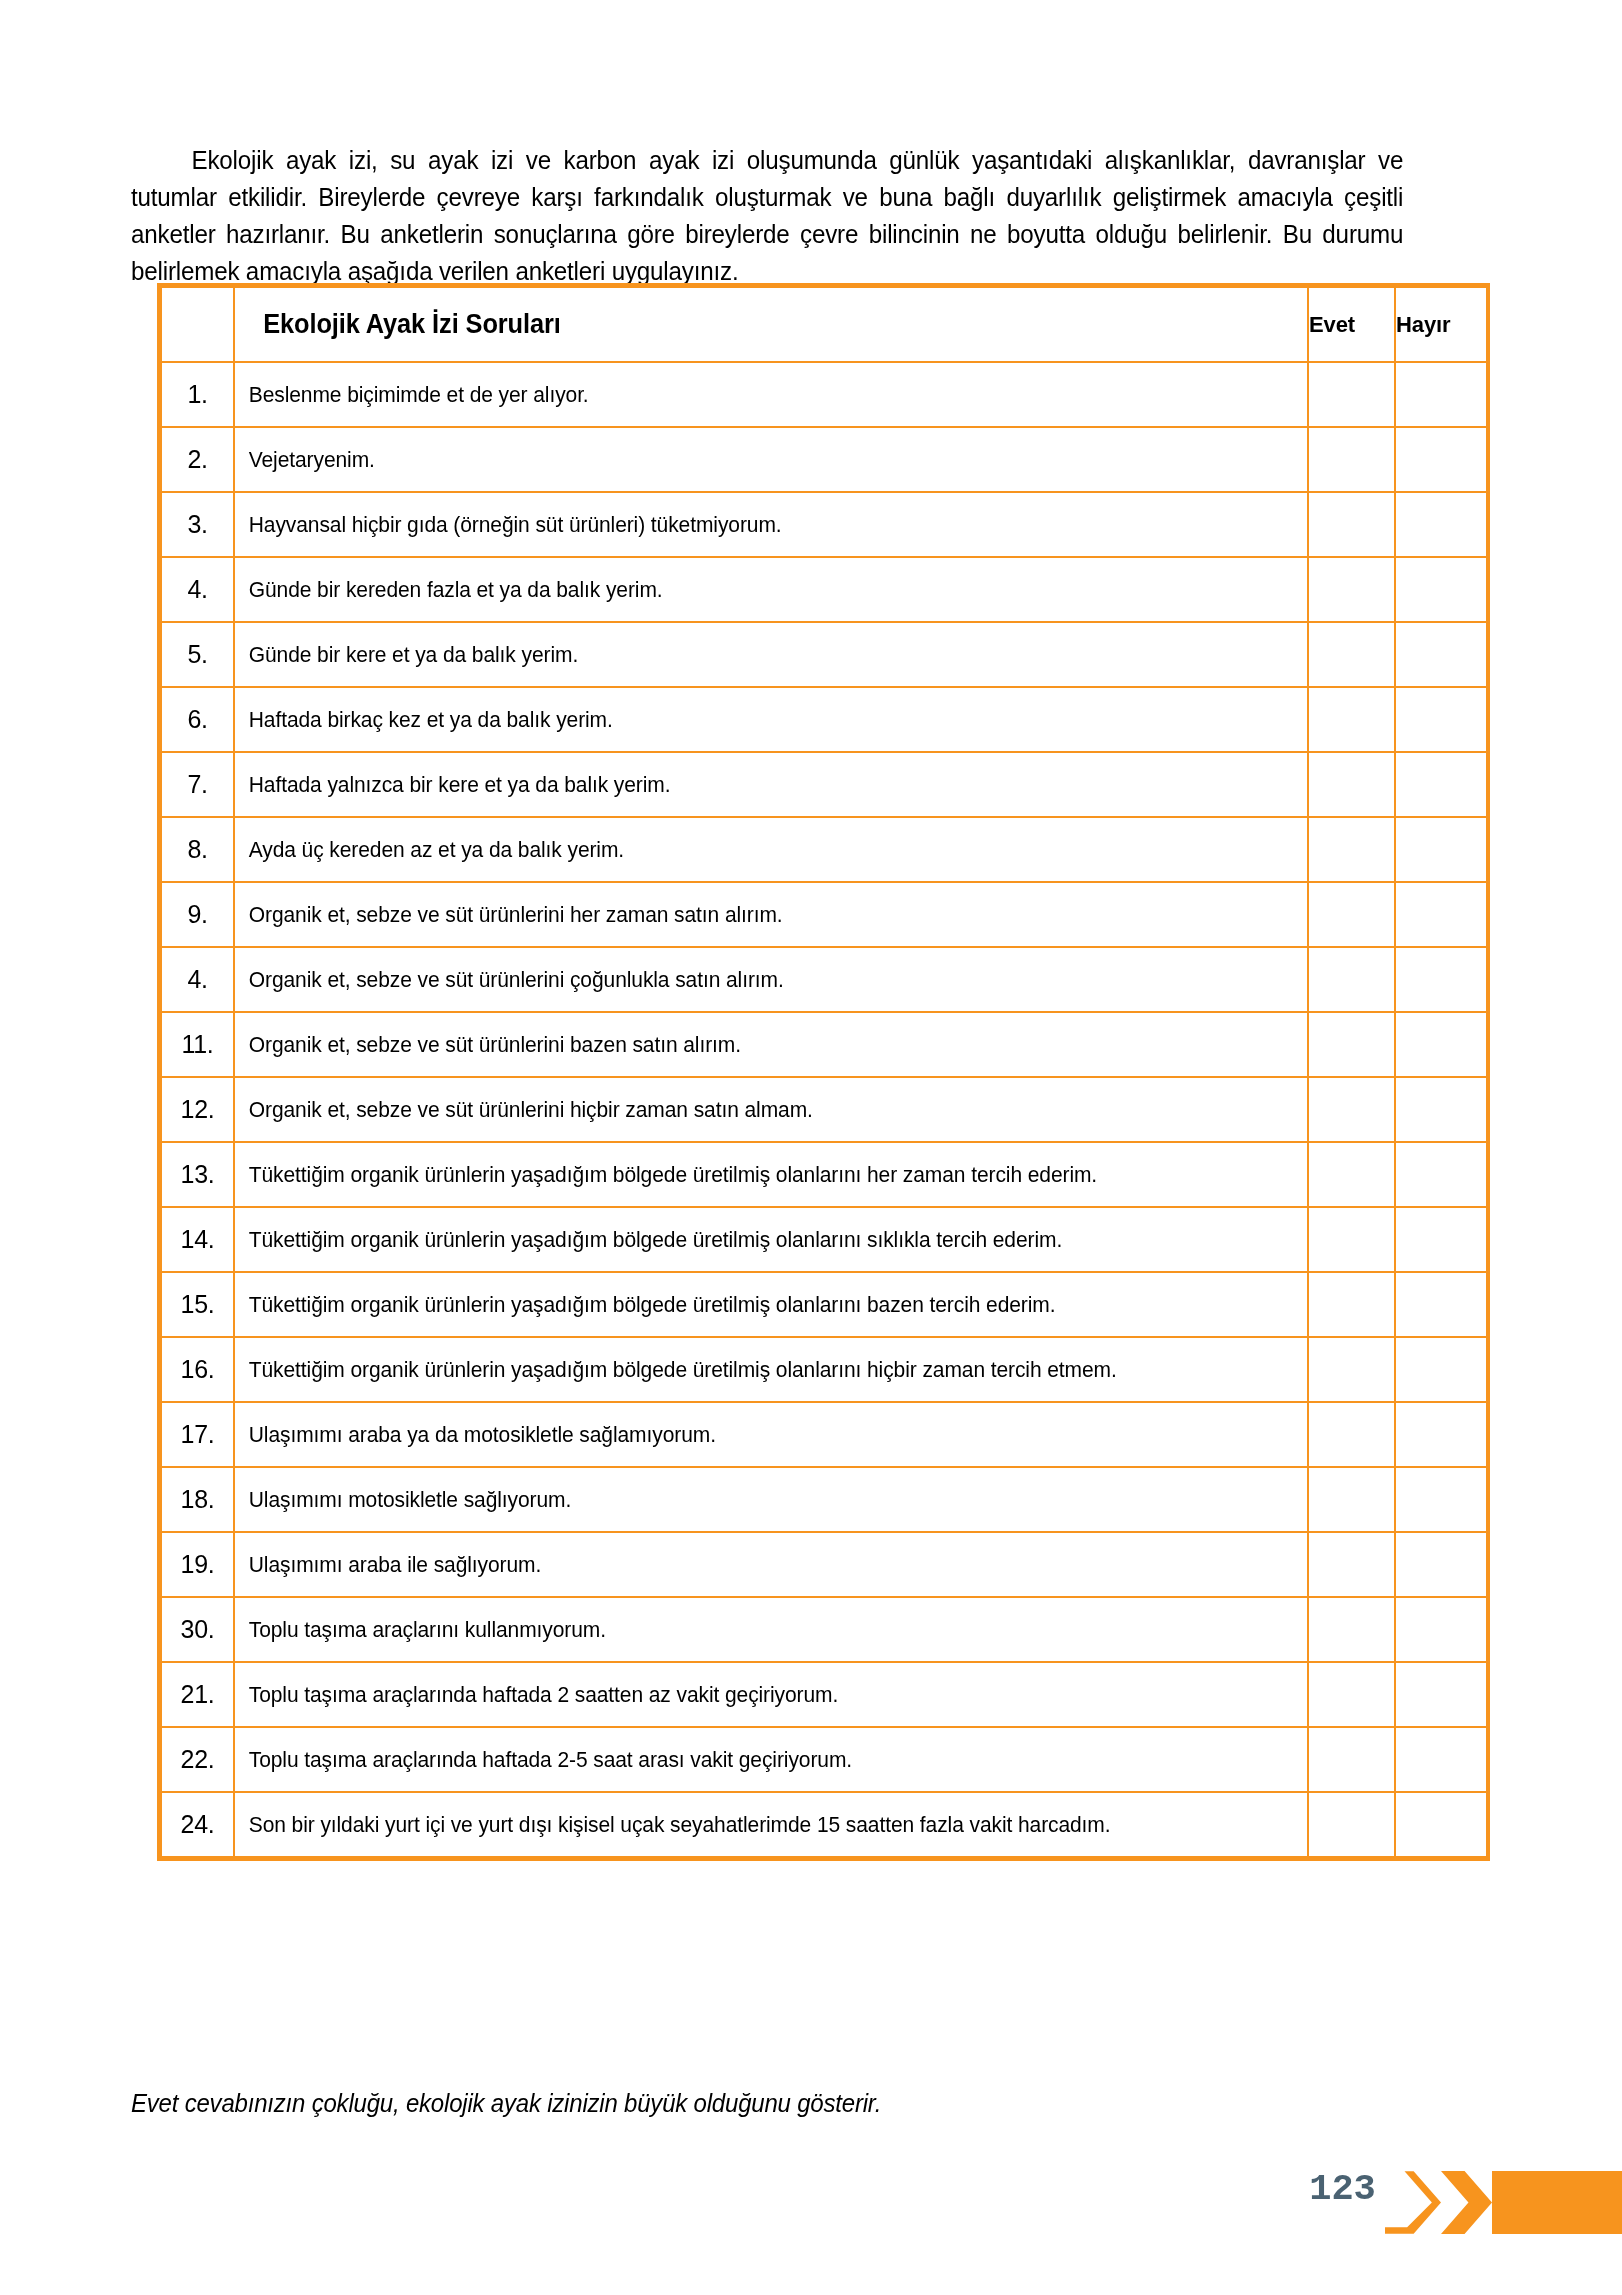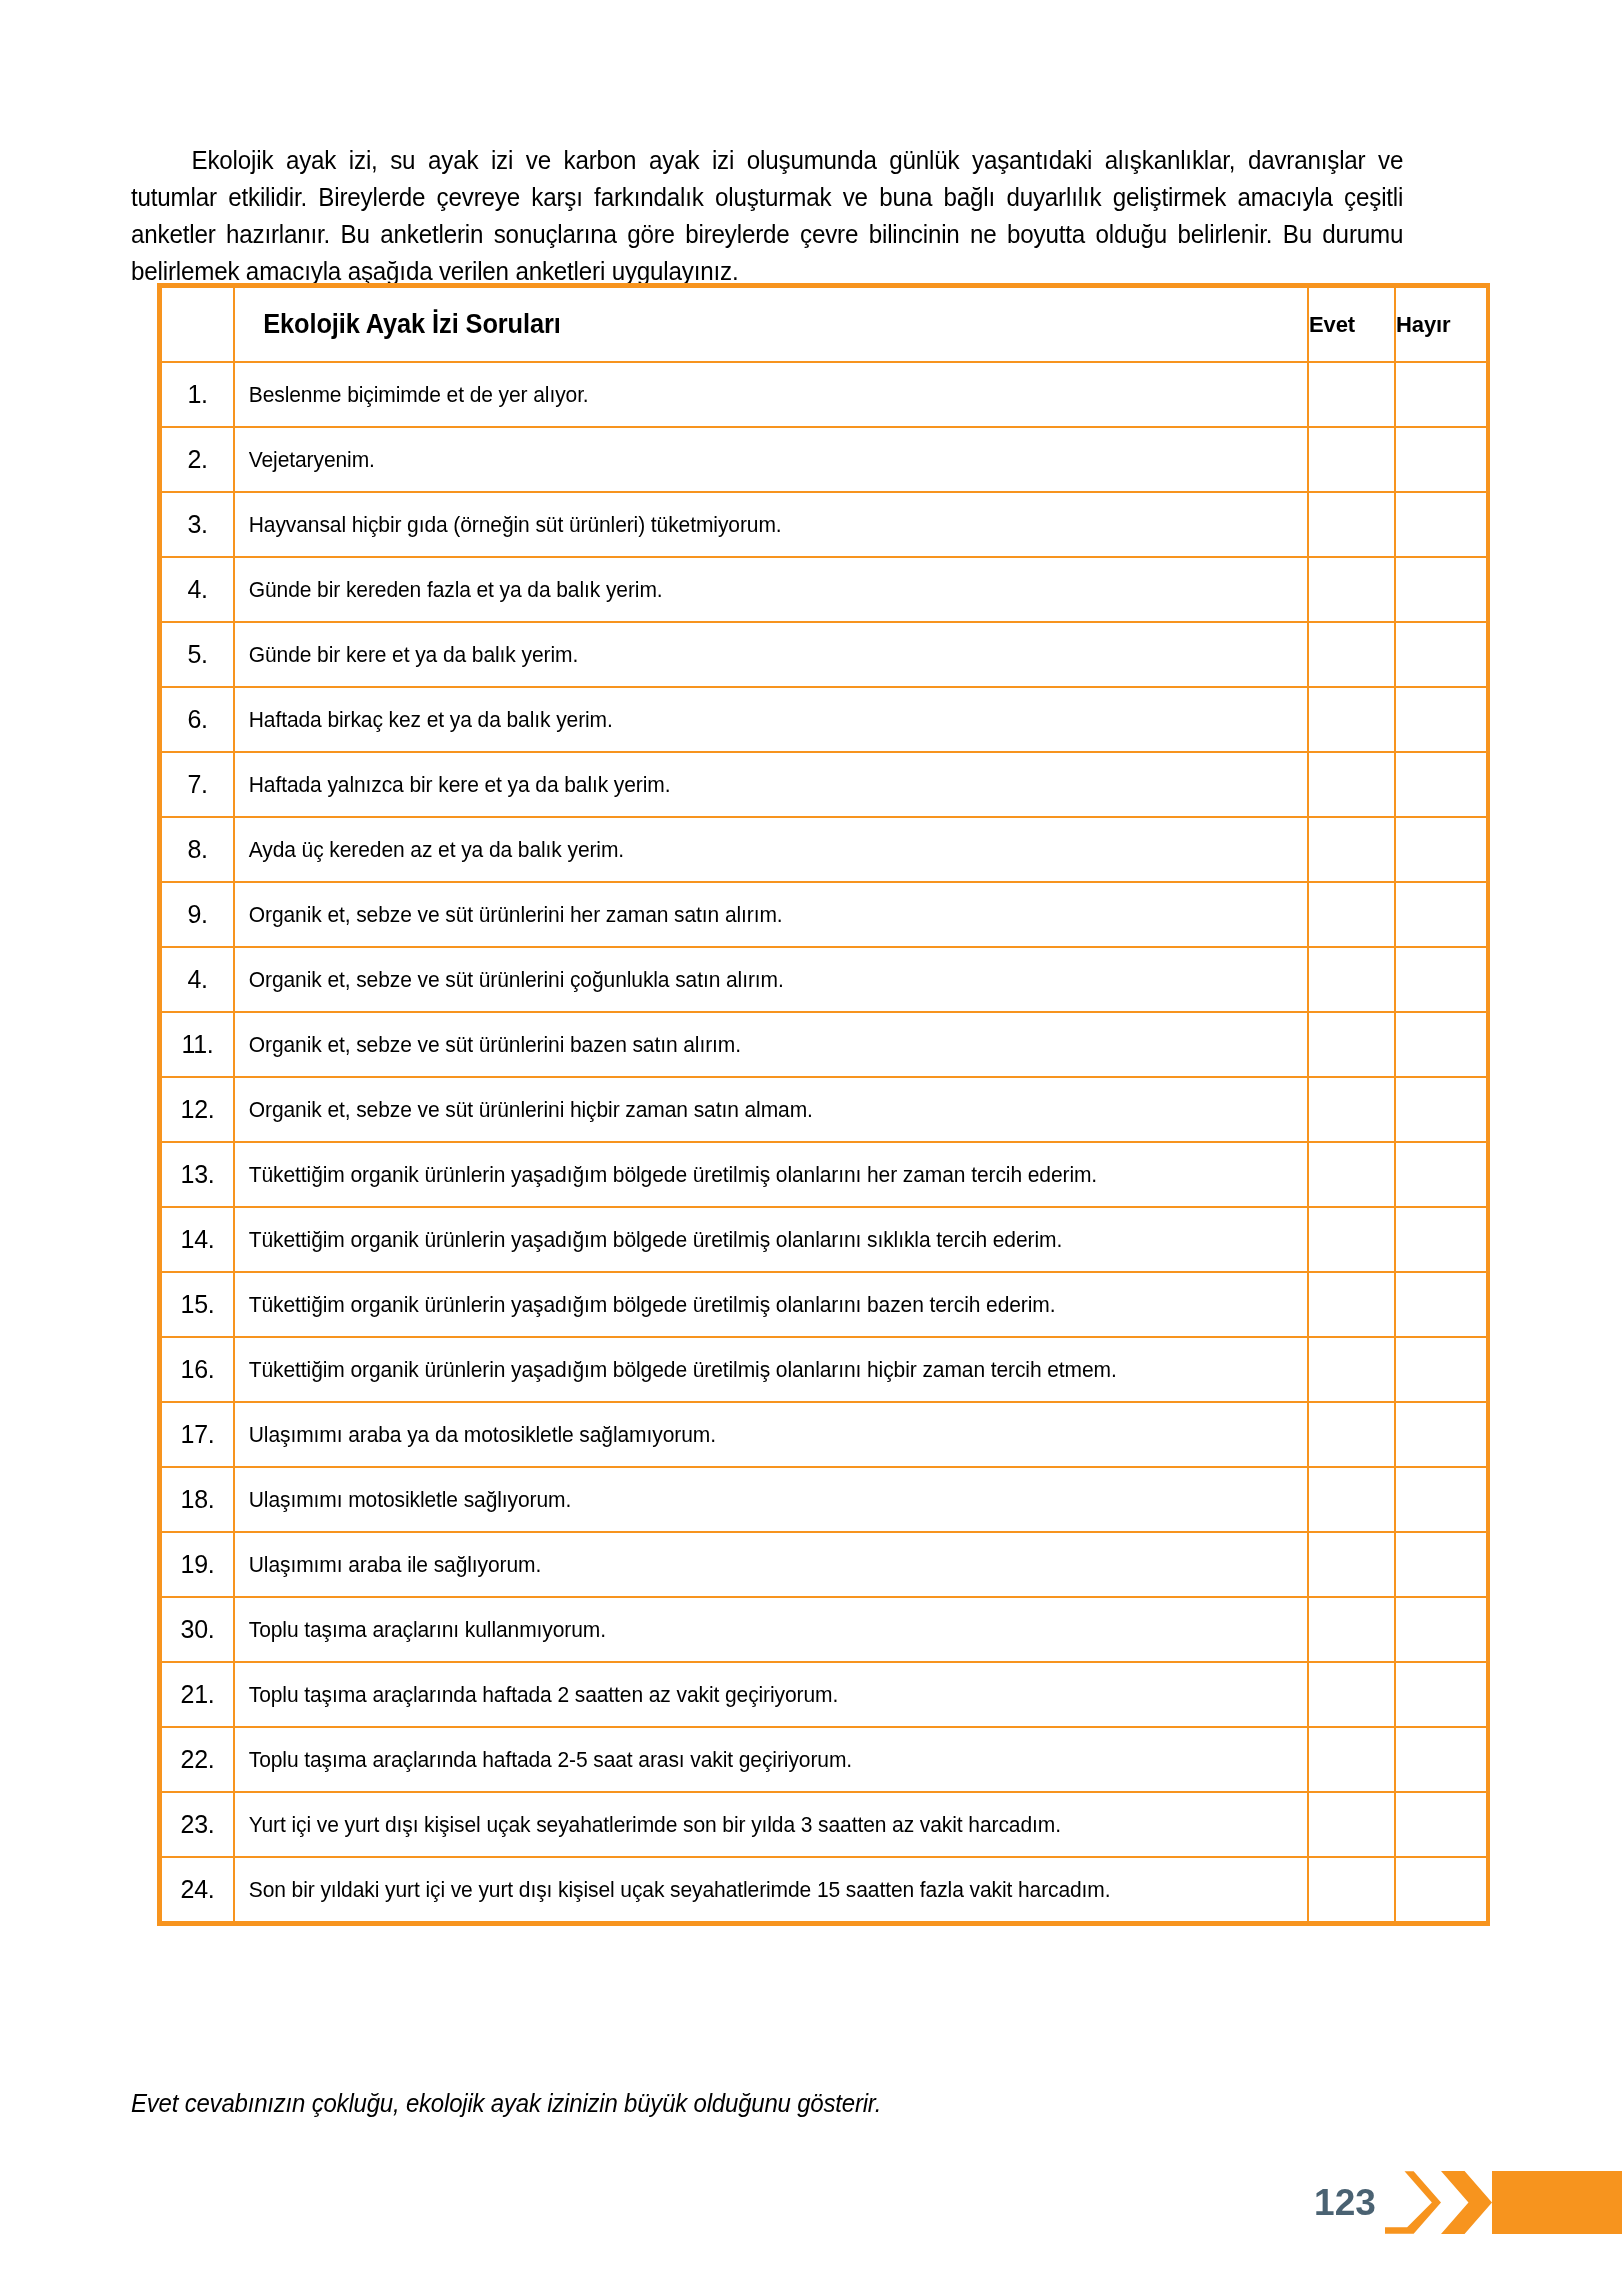--- a/index.html
+++ b/index.html
@@ -118,21 +118,22 @@
     transform-origin: left top;
   }
 
   
   .page-badge {
     position: absolute;
     right: 0;
     top: 2171px;
     height: 63px;
     display: flex;
-    align-items: center;
+    align-items: flex-start;
+    font-family: Liberation Mono, monospace;
   }
   .page-badge .pnum {
     font-size: 37px;
     font-weight: bold;
     color: #4A6272;
     letter-spacing: 0px;
     line-height: 1;
     padding-right: 9.2px;
     position: relative;
     z-index: 3;
@@ -350,28 +351,20 @@
           </tr>
           <tr>
             <td class="row-num">22.</td>
             <td>
               <div class="row-q">Toplu taşıma araçlarında haftada 2-5 saat arası vakit geçiriyorum.</div>
             </td>
             <td class="row-ans"></td>
             <td class="row-ans"></td>
           </tr>
           <tr>
-            <td class="row-num">23.</td>
-            <td>
-              <div class="row-q">Yurt içi ve yurt dışı kişisel uçak seyahatlerimde son bir yılda 3 saatten az vakit harcadım.</div>
-            </td>
-            <td class="row-ans"></td>
-            <td class="row-ans"></td>
-          </tr>
-          <tr>
             <td class="row-num">24.</td>
             <td>
               <div class="row-q">Son bir yıldaki yurt içi ve yurt dışı kişisel uçak seyahatlerimde 15 saatten fazla vakit harcadım.</div>
             </td>
             <td class="row-ans"></td>
             <td class="row-ans"></td>
           </tr>
         </tbody>
     </table>
   </div>

